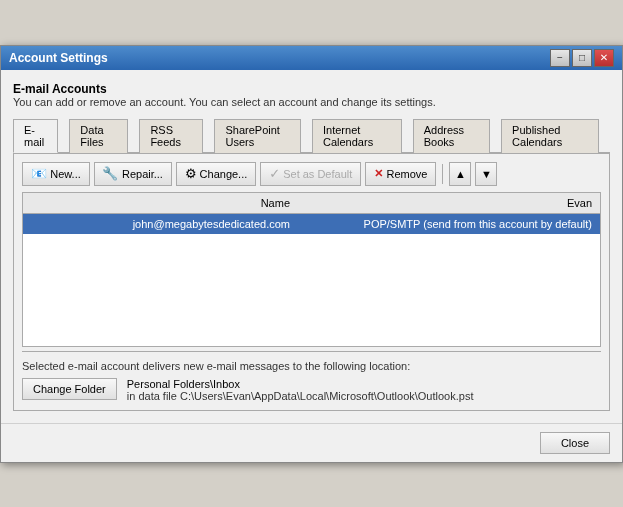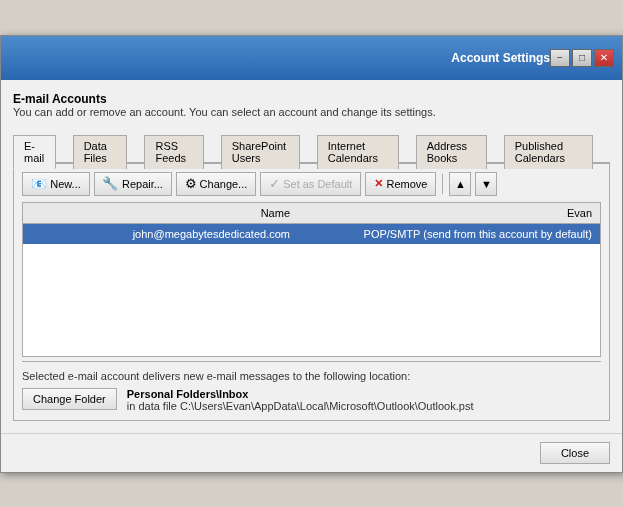--- a/index.html
+++ b/index.html
@@ -17,22 +17,23 @@
       background: #f0f0f0;
       border: 1px solid #888;
       box-shadow: 2px 2px 8px rgba(0,0,0,0.4);
     }
     .title-bar {
       background: linear-gradient(to bottom, #4d8bcc, #2a66b0);
       color: white;
       padding: 4px 8px;
       display: flex;
       align-items: center;
-      justify-content: flex-end;
-      height: 44px;
+      justify-content: space-between;
+      height: 24px;
+      gap: 35px;
     }
     .title-bar-text {
       font-size: 12px;
       font-weight: bold;
       color: white;
     }
     .title-bar-controls {
       display: flex;
       gap: 2px;
     }
@@ -69,23 +70,23 @@
       border-bottom: 2px solid #aaa;
       margin-bottom: 0;
     }
     .tab {
       padding: 4px 10px;
       border: 1px solid #aaa;
       border-bottom: none;
       background: #e4e0d8;
       cursor: pointer;
       font-size: 11px;
-      margin-right: 17px;
+      margin-right: 11px;
       position: relative;
-      top: 7px;
+      top: 1px;
     }
     .tab.active {
       background: #f0f0f0;
       border-bottom: 1px solid #f0f0f0;
       font-weight: normal;
       z-index: 1;
     }
     .tab-content {
       border: 1px solid #aaa;
       border-top: none;
@@ -166,21 +167,21 @@
       background: linear-gradient(to bottom, #f8f8f8, #e0e0e0);
       border: 1px solid #aaa;
       cursor: pointer;
       font-size: 11px;
       white-space: nowrap;
     }
     .folder-info {
       font-size: 11px;
     }
     .folder-name {
-      font-weight: bold;
+      font-weight: normal;
     }
     .folder-path {
       font-size: 11px;
       color: #333;
     }
     .bottom-bar {
       display: flex;
       justify-content: flex-end;
       padding: 8px 12px;
       border-top: 1px solid #d0d0d0;

